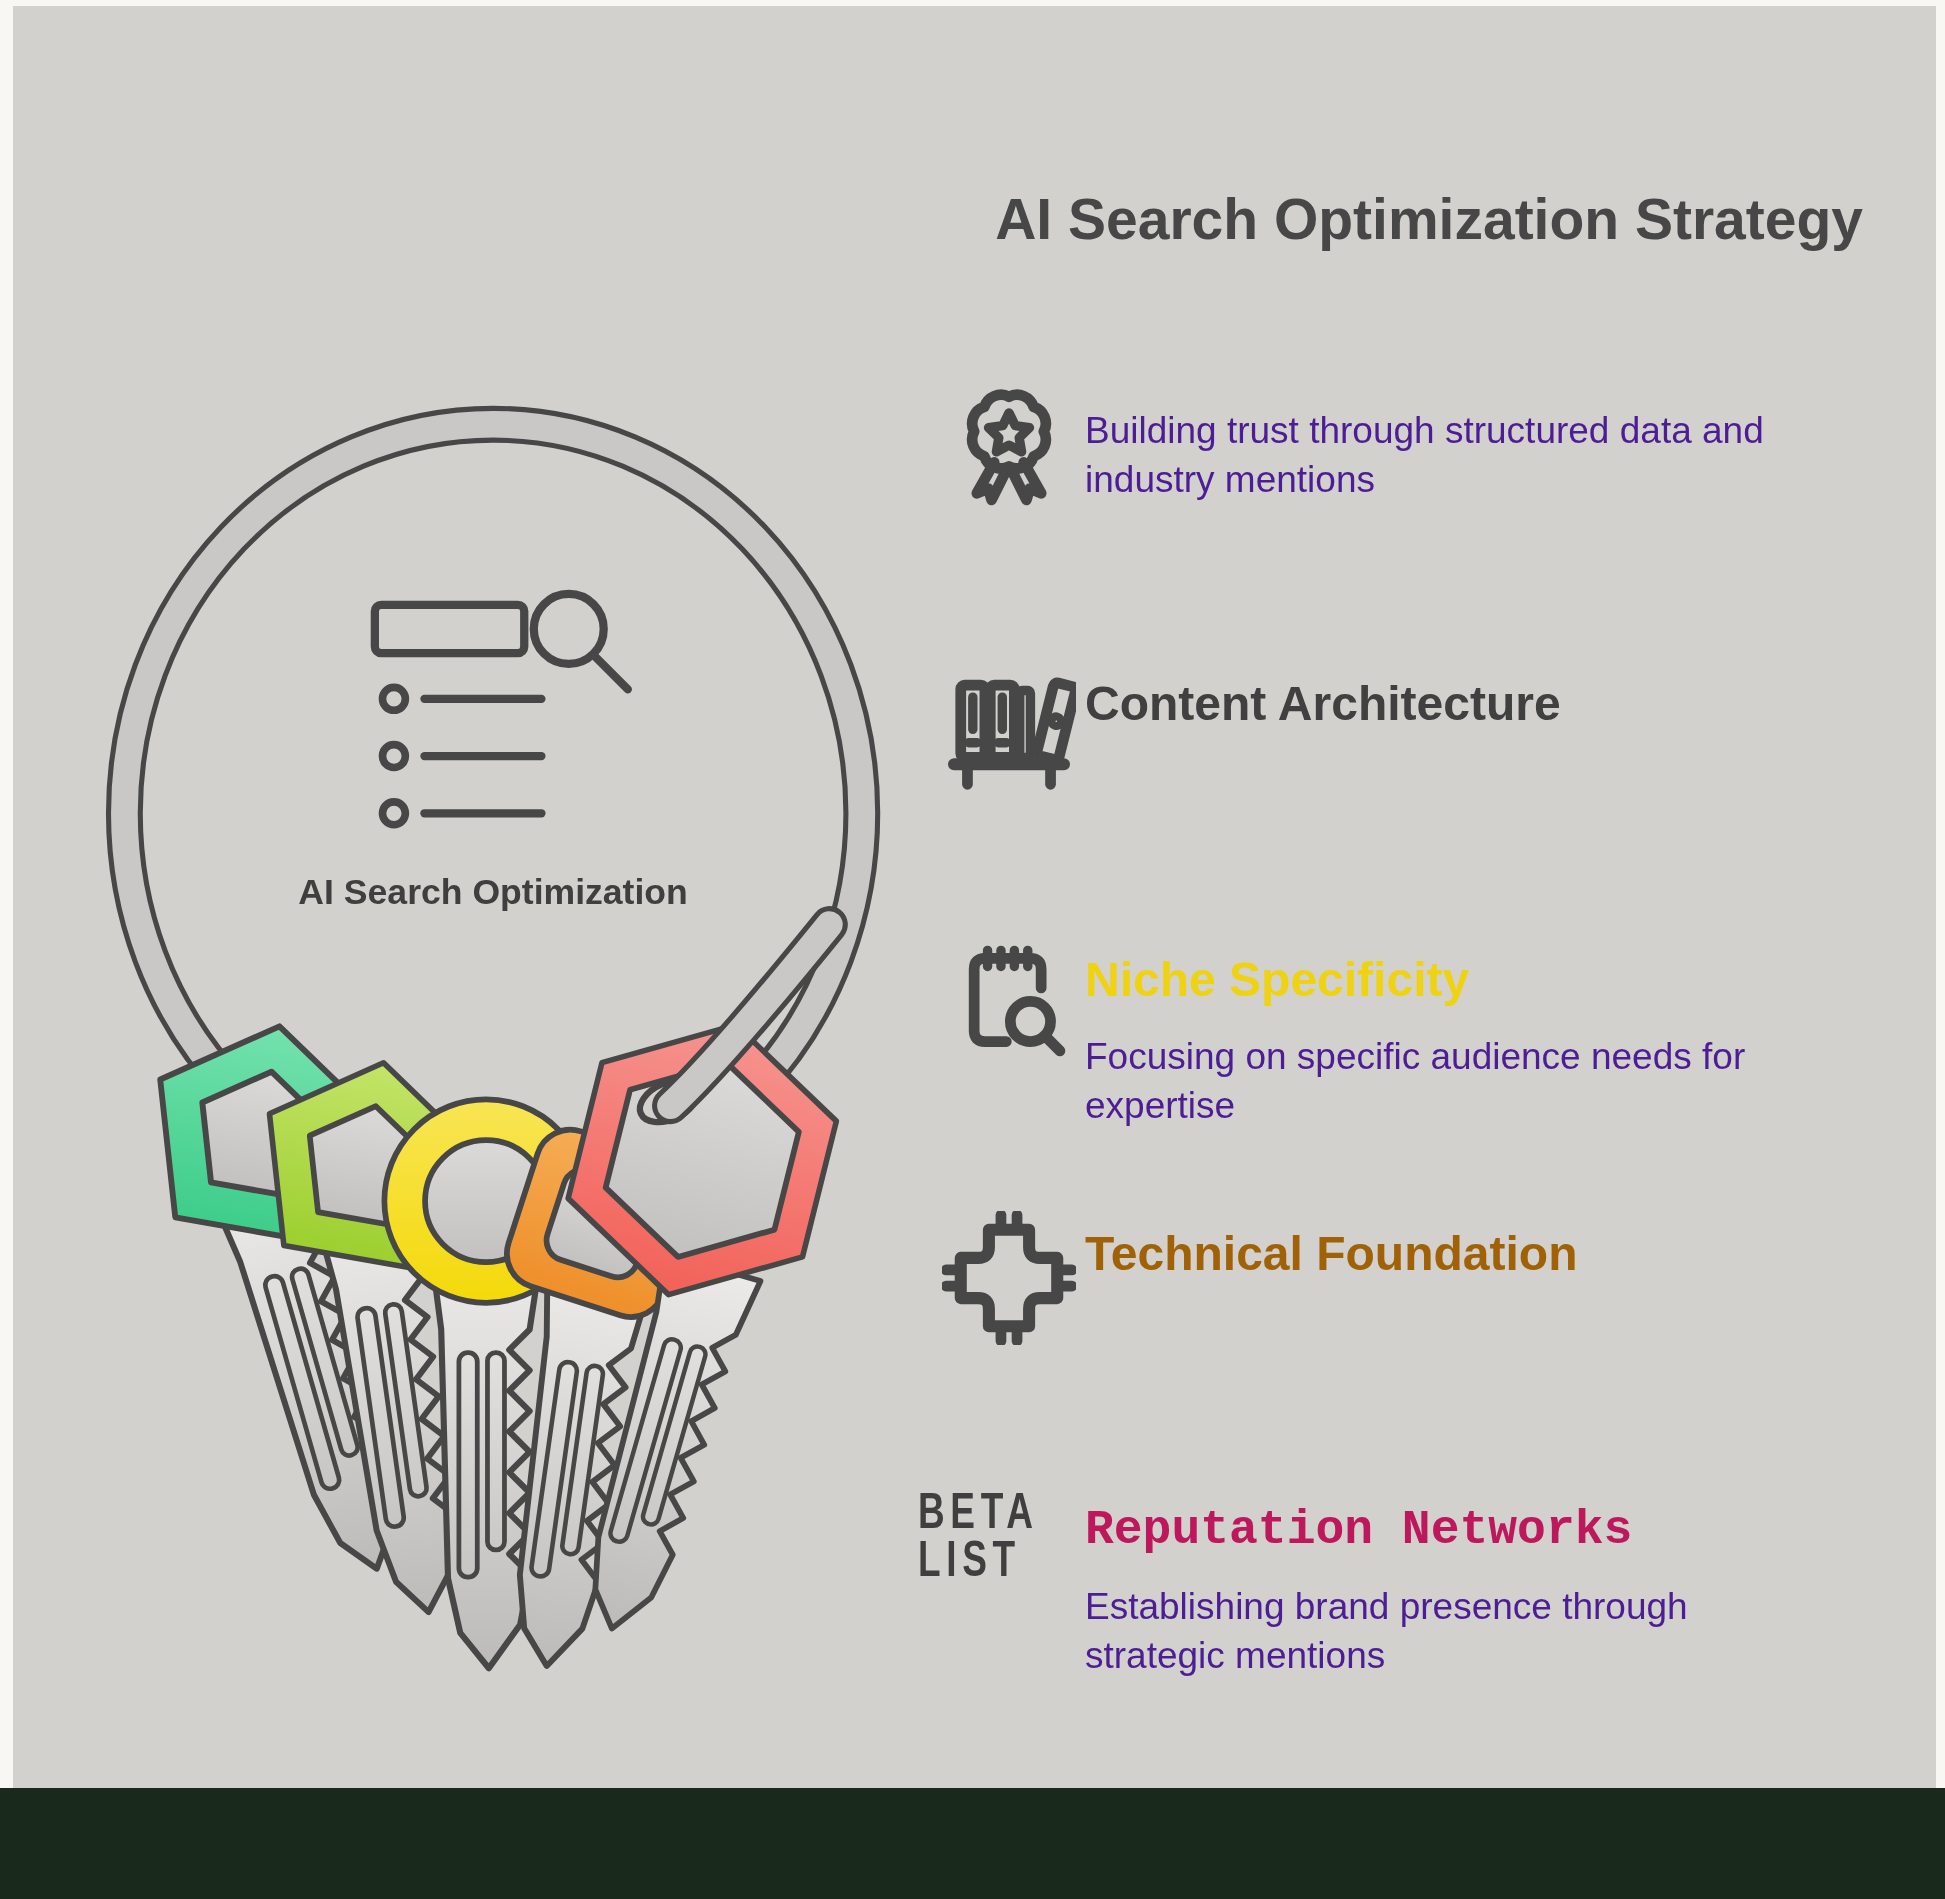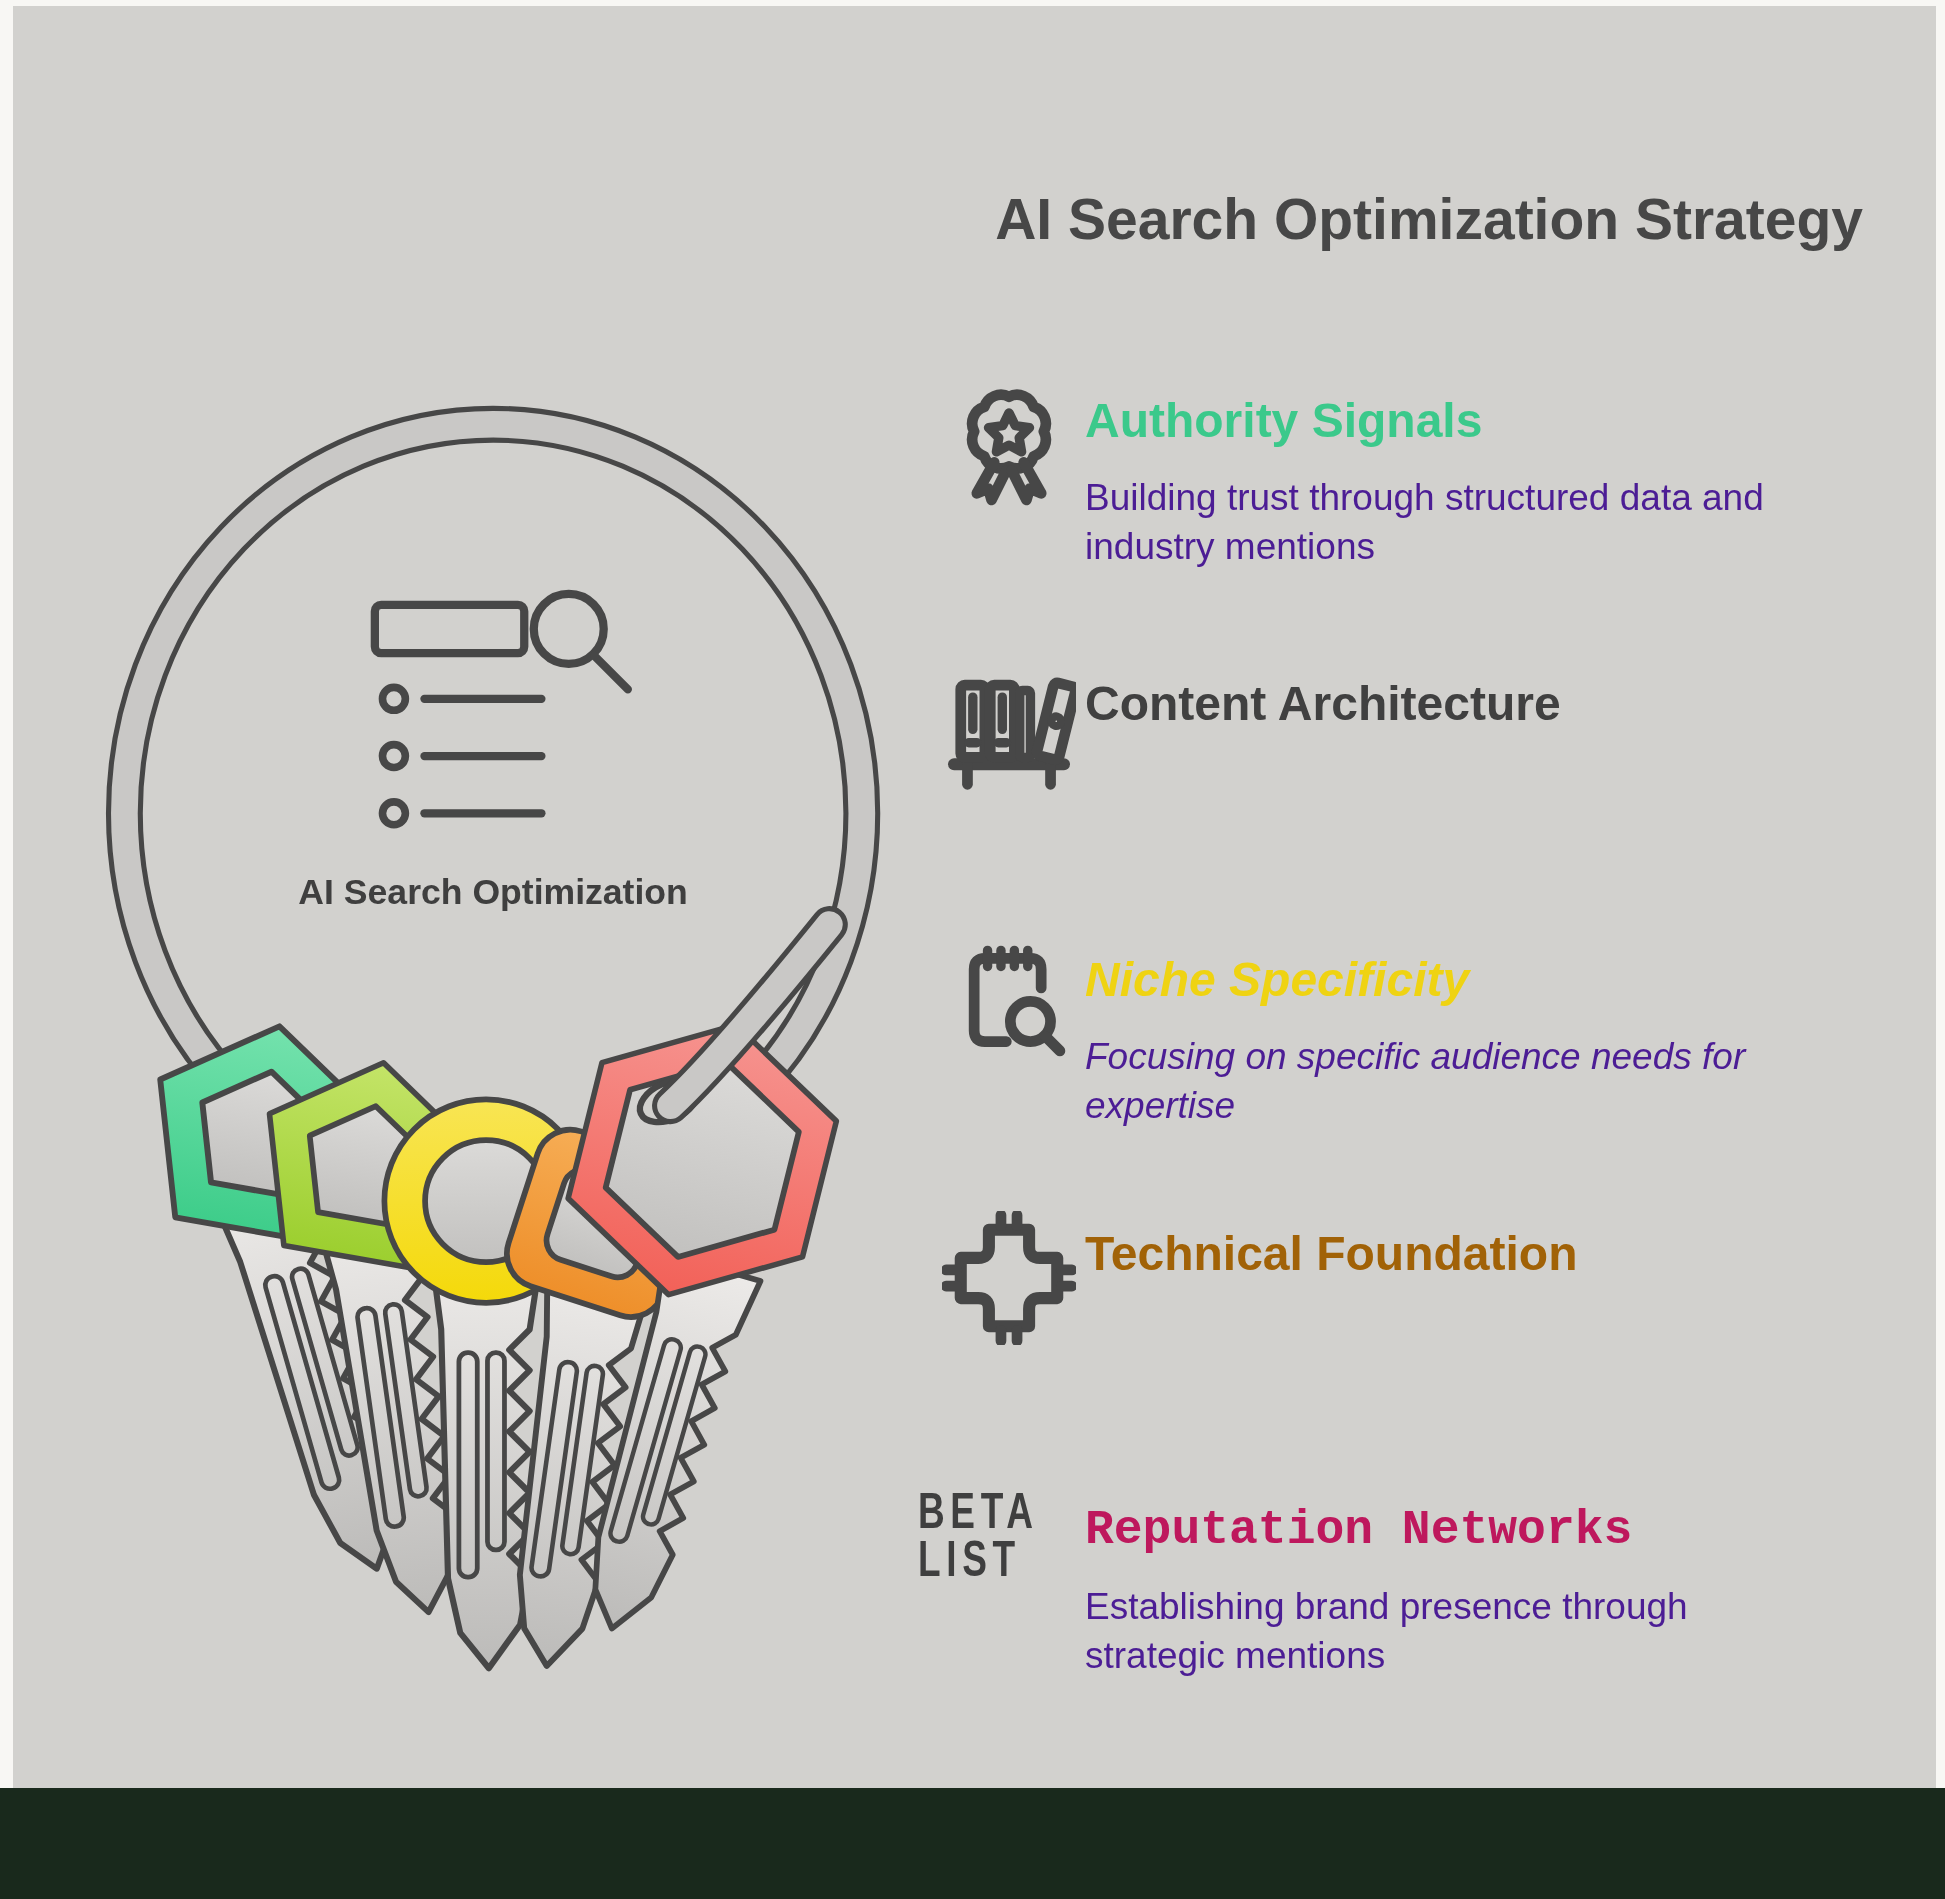--- a/index.html
+++ b/index.html
@@ -172,21 +172,20 @@
   <div class="item" style="top:0;">
     <div class="icon-box">
       <svg viewBox="0 0 100 100" width="134" height="134">
         <path class="ln" stroke-width="8" d="M50 14 A13 13 0 0 1 68.4 21.6 A13 13 0 0 1 76 40 A13 13 0 0 1 68.4 58.4 A13 13 0 0 1 50 66 A13 13 0 0 1 31.6 58.4 A13 13 0 0 1 24 40 A13 13 0 0 1 31.6 21.6 A13 13 0 0 1 50 14 Z"></path>
         <path class="ln" stroke-width="7" d="M50 26 L54.7 35.6 L65.3 37.1 L57.6 44.6 L59.4 55.1 L50 50.1 L40.6 55.1 L42.4 44.6 L34.7 37.1 L45.3 35.6 Z"></path>
         <path class="ln" stroke-width="8" d="M39 63 L26 86 L34.5 82.5 L37 91 L48 69"></path>
         <path class="ln" stroke-width="8" d="M61 63 L74 86 L65.5 82.5 L63 91 L52 69"></path>
       </svg>
     </div>
     <div class="txt">
-      <h2 class="title" style="color: rgb(59, 201, 139);">Authority Signals</h2>
       <p class="desc">Building trust through structured data and industry mentions</p>
     </div>
   </div>
 
   <div class="item" style="top:283px;">
     <div class="icon-box">
       <svg viewBox="0 0 100 100" width="134" height="134">
         <line class="ln" stroke-width="9" x1="9" y1="77" x2="91" y2="77"></line>
         <line class="ln" stroke-width="8" x1="19" y1="77" x2="19" y2="92"></line>
         <line class="ln" stroke-width="8" x1="81" y1="77" x2="81" y2="92"></line>
@@ -201,21 +200,21 @@
           <rect class="ln" stroke-width="8" x="70" y="16" width="17" height="56" rx="3"></rect>
           <circle class="ln" stroke-width="6" cx="78.5" cy="44" r="3.6"></circle>
         </g>
       </svg>
     </div>
     <div class="txt">
       <h2 class="title" style="color: #404040;">Content Architecture</h2>
     </div>
   </div>
 
-  <div class="item" style="top:559px;font-style:italic;">
+  <div class="item" style="top:559px;">
     <div class="icon-box">
       <svg viewBox="0 0 100 100" width="134" height="134">
         <path class="ln" stroke-width="8" d="M48 78 H32 Q24 78 24 70 V24 Q24 16 32 16 H66 Q74 16 74 24 V38"></path>
         <line class="ln" stroke-width="7" x1="34" y1="10" x2="34" y2="22"></line>
         <line class="ln" stroke-width="7" x1="44" y1="10" x2="44" y2="22"></line>
         <line class="ln" stroke-width="7" x1="54" y1="10" x2="54" y2="22"></line>
         <line class="ln" stroke-width="7" x1="64" y1="10" x2="64" y2="22"></line>
         <circle class="ln" stroke-width="8" cx="66" cy="63" r="15"></circle>
         <line class="ln" stroke-width="8" x1="77" y1="74" x2="88" y2="85"></line>
       </svg>

